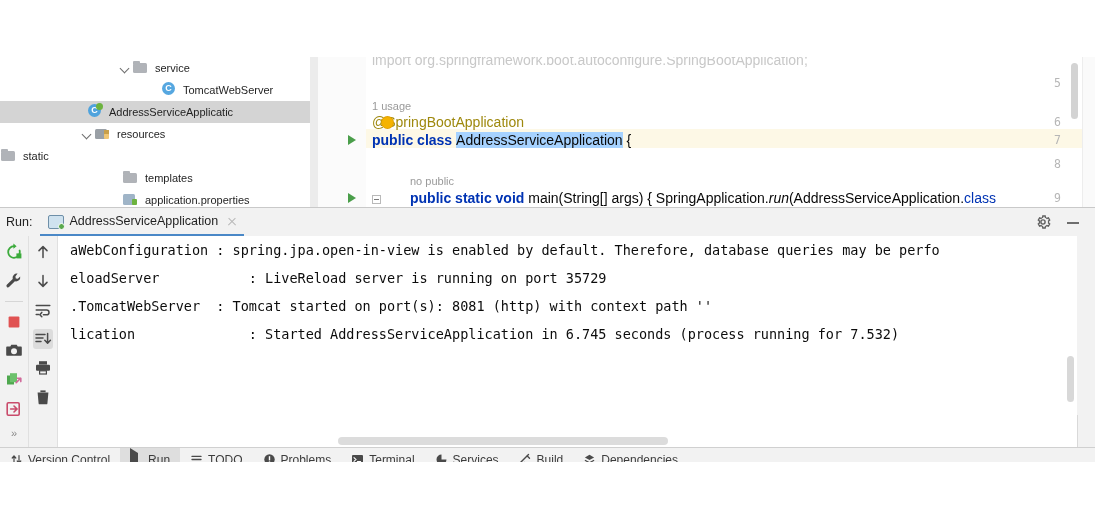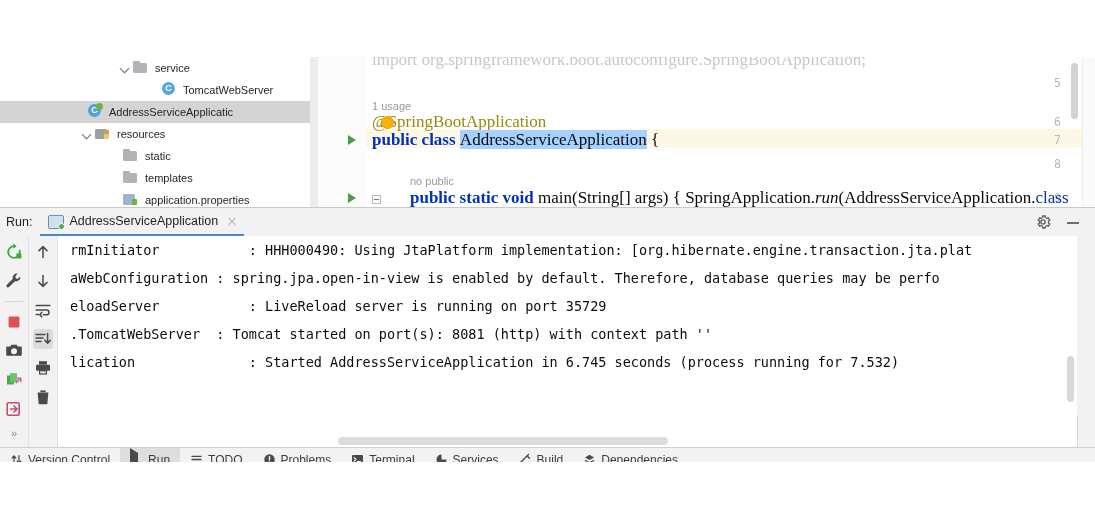--- a/index.html
+++ b/index.html
@@ -89,22 +89,22 @@
   .lineno {
     position: absolute; right: 34px; font-size: 11.5px; color: #b6b6b6;
     font-family: "DejaVu Sans Mono", monospace; text-align: right; width: 20px;
   }
   .runarrow {
     position: absolute; left: 38px; width: 0; height: 0;
     border-left: 8px solid #4a9e4a; border-top: 5px solid transparent;
     border-bottom: 5px solid transparent;
   }
   .code-line {
-    position: absolute; left: 56px; font-size: 17px; line-height: 16px;
-    white-space: pre; font-family: Liberation Serif, serif; color: #080808;
+    position: absolute; left: 56px; font-size: 14px; line-height: 16px;
+    white-space: pre; font-family: Liberation Sans, sans-serif; color: #080808;
   }
   .hl-row { position:absolute; left:0; width:785px; height:19px; background:#fdf8e6; }
   .kw { color: #0033b3; font-weight: 700; }
   .cls-hl { background: #a6d2ff; }
   .anno { color: #9e880d; }
   .hint { color: #9a9a9a; font-size: 11px; font-family: "Liberation Sans", sans-serif; }
   .italic-m { font-style: italic; }
   .blue-kw { color: #0033b3; }
   .imp-faded { color: #c8c8c8; }
   .bulb {
@@ -259,21 +259,21 @@
         <span class="ico-class ico-springclass"></span>
         <span class="tlabel">AddressServiceApplicatic</span>
       </div>
 
       <div class="tree-row" style="padding-left:80px;">
         <span class="chev"></span>
         <span class="ico ico-srcfolder"></span>
         <span class="tlabel">resources</span>
       </div>
 
-      <div class="tree-row" style="padding-left:122px;text-align:center;">
+      <div class="tree-row" style="text-align:center;">
         <span class="ico ico-folder"></span>
         <span class="tlabel">static</span>
       </div>
 
       <div class="tree-row" style="padding-left:122px;">
         <span class="ico ico-folder"></span>
         <span class="tlabel">templates</span>
       </div>
 
       <div class="tree-row" style="padding-left:122px;">
@@ -412,21 +412,20 @@
       </span>
       <span class="tbtn">
         <svg width="20" height="20" viewBox="0 0 20 20">
           <path d="M7.4 3.4h5.2v1.8H7.4z" fill="#4a4a4a"></path>
           <path d="M4.6 5.4h10.8l-1 11a1 1 0 0 1-1 .9H6.6a1 1 0 0 1-1-.9z" fill="#4a4a4a"></path>
         </svg>
       </span>
     </div>
 
     <div class="console">
-      <div class="logline">rmInitiator           : HHH000490: Using JtaPlatform implementation: [org.hibernate.engine.transaction.jta.plat</div>
       <div class="logline">aWebConfiguration : spring.jpa.open-in-view is enabled by default. Therefore, database queries may be perfo</div>
       <div class="logline">eloadServer           : LiveReload server is running on port 35729</div>
       <div class="logline">.TomcatWebServer  : Tomcat started on port(s): 8081 (http) with context path ''</div>
       <div class="logline">lication              : Started AddressServiceApplication in 6.745 seconds (process running for 7.532)</div>
       <div class="cons-scroll-v"></div>
       <div class="cons-hbar-track">
         <div class="cons-scroll-h"></div>
       </div>
     </div>
 

